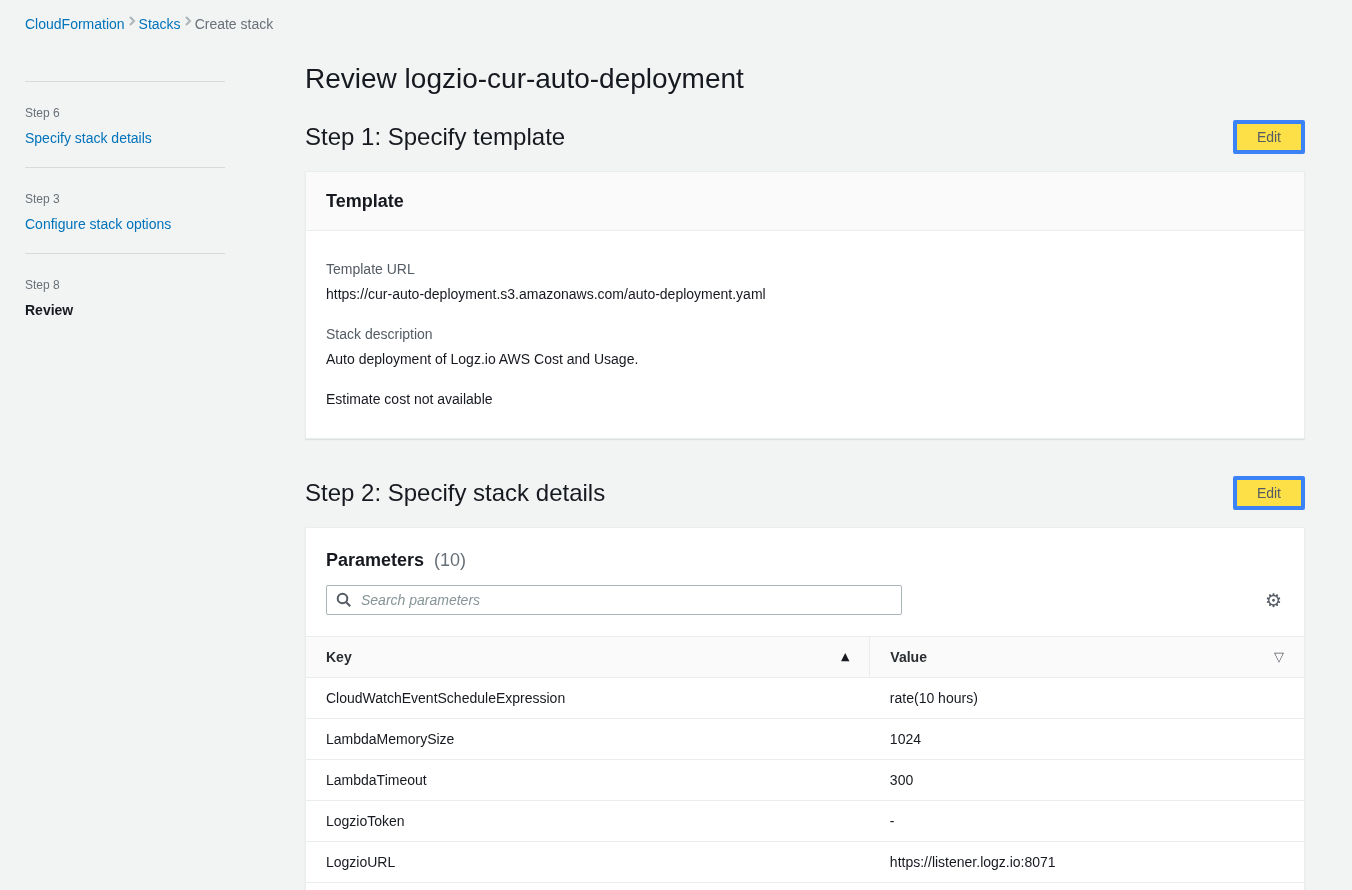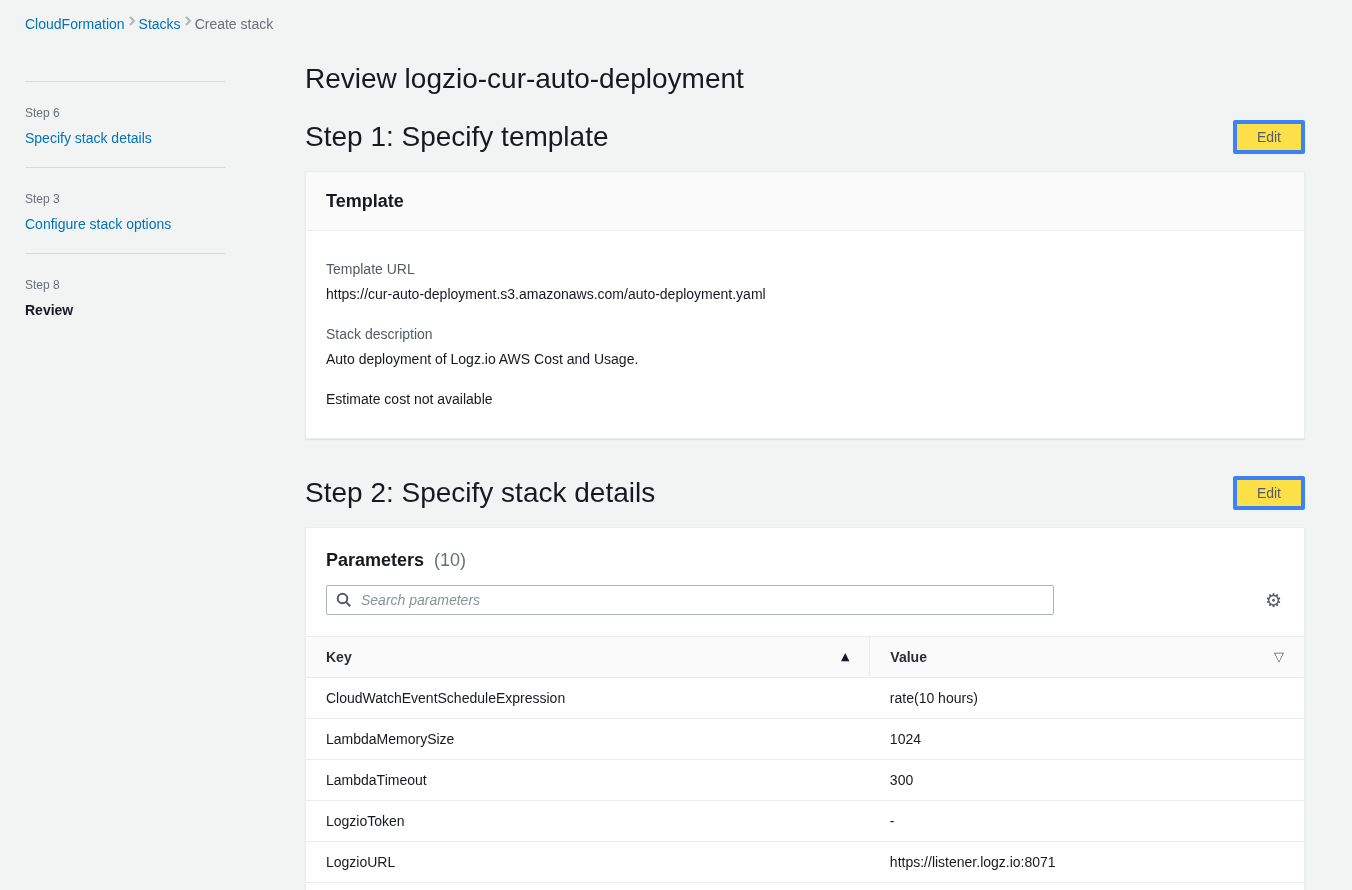--- a/index.html
+++ b/index.html
@@ -25,21 +25,21 @@
 
   
   .step-label { font-size: 12px; color: #687078; margin: 0 0 7px; line-height: 16px; }
   .step-link  { font-size: 14px; color: #0073bb; line-height: 20px; cursor: pointer; display: inline-block; }
   .step-current { font-size: 14px; color: #16191f; font-weight: 700; line-height: 20px; display: inline-block; }
   .side-divider { border: none; border-top: 1px solid #d5dbdb; margin: 19px 0 23px; }
 
   
   h1.page-title { font-size: 28px; font-weight: 400; color: #16191f; margin: 0 0 24px; line-height: 34px; }
   .section-header { display: flex; justify-content: space-between; align-items: center; margin: 0 0 17px; }
-  .section-header h2 { font-size: 28px; font-weight: 400; color: #16191f; margin: 0; line-height: 28px; }
+  .section-header h2 { font-size: 24px; font-weight: 400; color: #16191f; margin: 0; line-height: 28px; }
   .btn-edit {
     background: #fde047; border: 4px solid #3b82f6; border-radius: 2px;
     color: #545b64; font-weight: 400; font-size: 14px; line-height: 20px;
     padding: 3px 20px; cursor: pointer; font-family: inherit;
   }
 
   
   .card { background: #fff; border: 1px solid #eaeded; box-shadow: 0 1px 1px 0 rgba(0,28,36,.08); }
   .card-template { margin-bottom: 37px; }
   .card-header { background: #fafafa; border-bottom: 1px solid #eaeded; padding: 17px 20px; }
@@ -49,21 +49,21 @@
   .field-label { color: #545b64; line-height: 16px; margin-bottom: 9px; }
   .field-value { color: #16191f; line-height: 16px; }
   .estimate-note { color: #16191f; line-height: 16px; margin: 0; }
 
   
   .card-params-top { padding: 20px 20px 21px; }
   .params-title { font-size: 18px; line-height: 24px; margin-bottom: 13px; }
   .params-title .t-bold { font-weight: 700; color: #16191f; }
   .params-title .t-count { font-weight: 400; color: #687078; margin-left: 5px; }
   .toolbar { display: flex; align-items: center; }
-  .search-wrap { position: relative; width: 728px; }
+  .search-wrap { position: relative; width: 576px; }
   .search-input {
     width: 100%; height: 30px; border: 1px solid #aab7b8; border-radius: 2px;
     padding: 0 8px 0 34px; font-size: 14px; color: #16191f; background: #fff;
     font-family: inherit;
   }
   .search-input::placeholder { font-style: italic; color: #879596; }
   .search-icon { position: absolute; left: 10px; top: 7px; pointer-events: none; }
   .gear-btn {
     margin-left: auto; margin-right: 2px; background: none; border: none; padding: 0;
     color: #545b64; font-size: 19px; line-height: 1; cursor: pointer;

